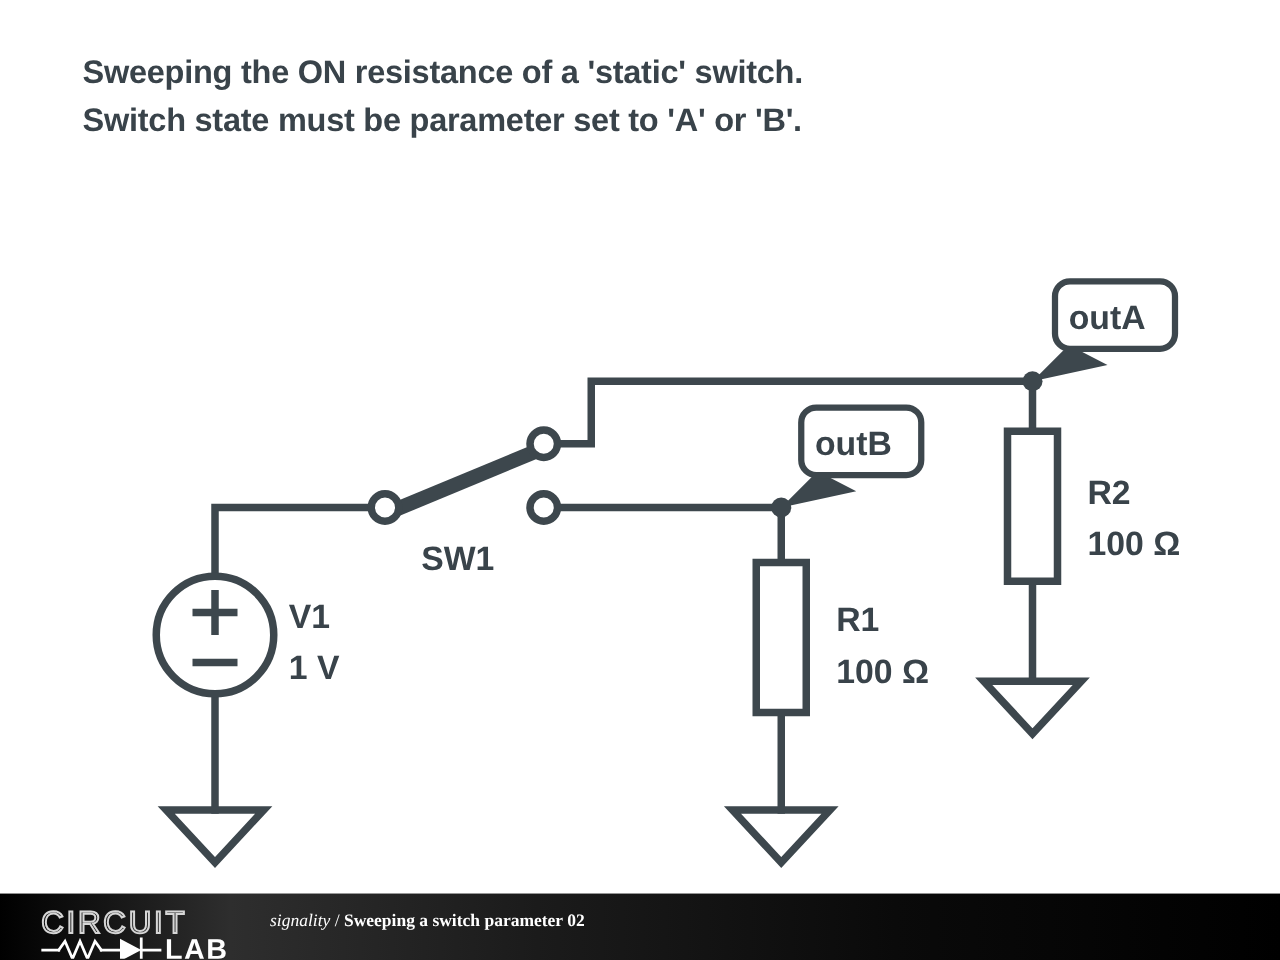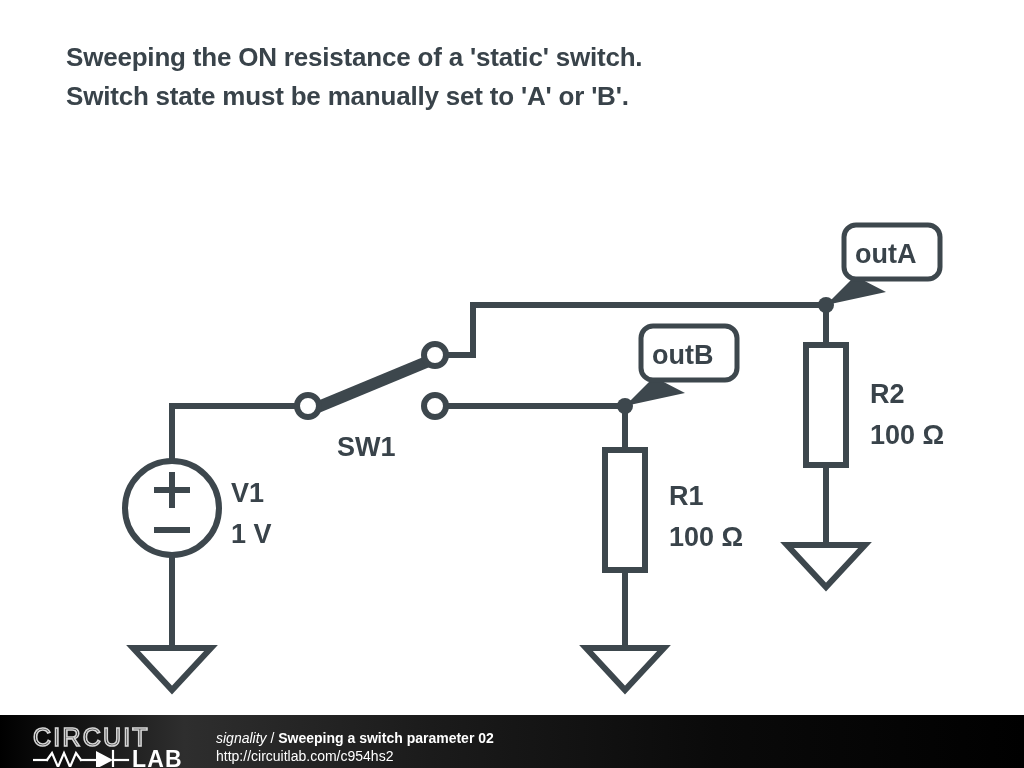--- a/index.html
+++ b/index.html
@@ -78,21 +78,21 @@
     height: 40px;
     text-align: right;
   }
   #footer-text {
     position: absolute;
     left: 216px;
     top: 729px;
     color: #ffffff;
   }
   #footer-text .line1 {
-    font-family: Liberation Sans, sans-serif;
+    font-family: Liberation Serif, serif;
     font-size: 14px;
     line-height: 18px;
     white-space: nowrap;
     text-align: right;
   }
   #footer-text .line1 .brand {
     font-style: italic;
     font-weight: normal;
   }
   #footer-text .line1 .sep {
@@ -108,21 +108,21 @@
     white-space: nowrap;
   }
 </style>
 </head>
 <body>
 
 <div id="page">
 
   <div id="header-note">
     <div class="note-line">Sweeping the ON resistance of a 'static' switch.</div>
-    <div class="note-line">Switch state must be manually set to 'A' or 'B'.</div>
+    <div class="note-line">Switch state must be parameter set to 'A' or 'B'.</div>
   </div>
 
   <div id="schematic">
     <svg width="1024" height="715" viewBox="0 0 1024 715" xmlns="http://www.w3.org/2000/svg">
 
       <g fill="none" stroke="#3d474d" stroke-width="6" stroke-linecap="square">
 
         <path d="M172,461 L172,406 L300,406"></path>
 
         <path d="M172,555 L172,648"></path>
@@ -219,16 +219,15 @@
       <polygon points="63,24 80,33 63,42" fill="#ffffff" stroke="none"></polygon>
 
       <text x="99" y="40" font-family="Liberation Sans, sans-serif" font-size="23" font-weight="bold" letter-spacing="1.2" fill="#ffffff">LAB</text>
     </svg>
   </div>
 
   <div id="footer-text">
     <div class="line1">
       <span class="brand">signality</span><span class="sep"> / </span><span class="title">Sweeping a switch parameter 02</span>
     </div>
-    <div class="line2">http://circuitlab.com/c954hs2</div>
   </div>
 
 </div>
 
 </body></html>

